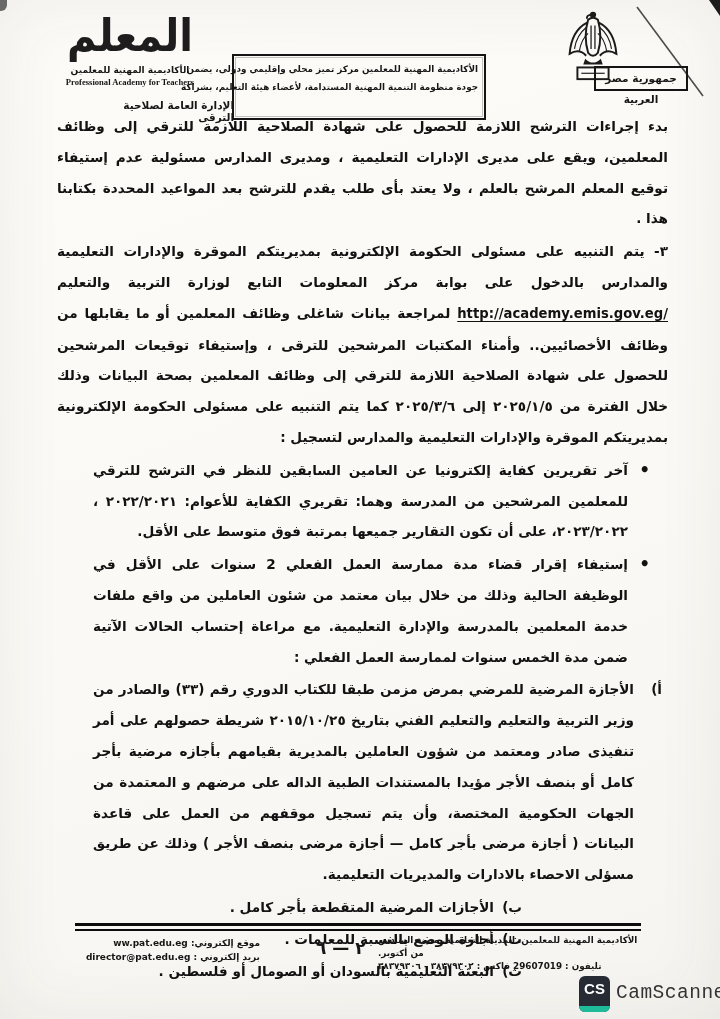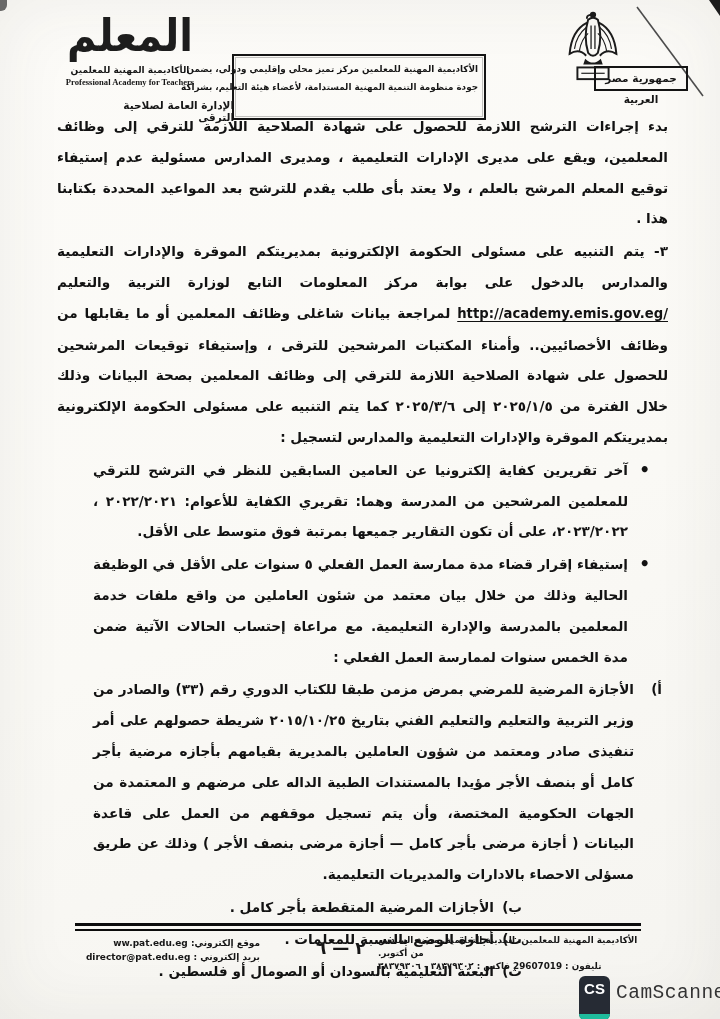--- a/index.html
+++ b/index.html
@@ -62,21 +62,21 @@
   .footer-rule { position:absolute; left:75px; top:923px; width:566px; height:8px;
     border-top:3.5px solid #0c0c0c; border-bottom:2px solid #0c0c0c; }
   .f-right { position:absolute; right:80px; top:934px; width:262px; direction:rtl;
     font-size:8.8px; font-weight:bold; line-height:13px; text-align:left; }
   .f-page { position:absolute; left:316px; top:938px; direction:rtl;
     font-size:17px; font-weight:bold; }
   .f-left { position:absolute; left:76px; top:936px; width:184px; direction:rtl;
     font-size:9px; font-weight:bold; line-height:14px; text-align:right; }
 
   
-  .cs-badge { position:absolute; left:579px; top:976px; width:31px; height:44px;
+  .cs-badge { position:absolute; left:579px; top:976px; width:31px; height:36px;
     background:#262b34; border-radius:6px; overflow:hidden; }
   .cs-badge span { display:block; text-align:center; color:#fff; font-weight:bold;
     font-size:15px; line-height:26px; font-family:"Liberation Sans", sans-serif; }
   .cs-bar { position:absolute; bottom:0; left:0; width:100%; height:6px; background:#1fbc9c; }
   .cs-name { position:absolute; left:616px; top:982px; font-family:Liberation Mono, monospace;
     font-size:19.5px; color:#333; letter-spacing:.5px; }
 </style>
 </head>
 <body>
 
@@ -121,21 +121,21 @@
   <div class="doc-body" lang="ar">
     <p class="para">بدء إجراءات الترشح اللازمة للحصول على شهادة الصلاحية اللازمة للترقي إلى وظائف المعلمين، ويقع على مديرى الإدارات التعليمية ، ومديرى المدارس مسئولية عدم إستيفاء توقيع المعلم المرشح بالعلم ، ولا يعتد بأى طلب يقدم للترشح بعد المواعيد المحددة بكتابنا هذا .</p>
     <p class="para"><span>٣- يتم التنبيه على مسئولى الحكومة الإلكترونية بمديريتكم الموقرة والإدارات التعليمية والمدارس بالدخول على بوابة مركز المعلومات التابع لوزارة التربية والتعليم</span> <span class="url">http://academy.emis.gov.eg/</span> <span>لمراجعة بيانات شاغلى وظائف المعلمين أو ما يقابلها من وظائف الأخصائيين.. وأمناء المكتبات المرشحين للترقى ، وإستيفاء توقيعات المرشحين للحصول على شهادة الصلاحية اللازمة للترقي إلى وظائف المعلمين بصحة البيانات وذلك خلال الفترة من ٢٠٢٥/١/٥ إلى ٢٠٢٥/٣/٦ كما يتم التنبيه على مسئولى الحكومة الإلكترونية بمديريتكم الموقرة والإدارات التعليمية والمدارس لتسجيل :</span></p>
 
     <div class="li bullet">
       <span class="marker">•</span>
       <div class="li-text">آخر تقريرين كفاية إلكترونيا عن العامين السابقين للنظر في الترشح للترقي للمعلمين المرشحين من المدرسة وهما: تقريري الكفاية للأعوام: ٢٠٢٢/٢٠٢١ ، ٢٠٢٣/٢٠٢٢، على أن تكون التقارير جميعها بمرتبة فوق متوسط على الأقل.</div>
     </div>
     <div class="li bullet">
       <span class="marker">•</span>
-      <div class="li-text">إستيفاء إقرار قضاء مدة ممارسة العمل الفعلي ٥ سنوات على الأقل في الوظيفة الحالية وذلك من خلال بيان معتمد من شئون العاملين من واقع ملفات خدمة المعلمين بالمدرسة والإدارة التعليمية. مع مراعاة إحتساب الحالات الآتية ضمن مدة الخمس سنوات لممارسة العمل الفعلي :</div>
+      <div class="li-text">إستيفاء إقرار قضاء مدة ممارسة العمل الفعلي 2 سنوات على الأقل في الوظيفة الحالية وذلك من خلال بيان معتمد من شئون العاملين من واقع ملفات خدمة المعلمين بالمدرسة والإدارة التعليمية. مع مراعاة إحتساب الحالات الآتية ضمن مدة الخمس سنوات لممارسة العمل الفعلي :</div>
     </div>
 
     <div class="li letter-a">
       <span class="marker">أ)</span>
       <div class="li-text">الأجازة المرضية للمرضي بمرض مزمن طبقا للكتاب الدوري رقم (٣٣) والصادر من وزير التربية والتعليم والتعليم الفني بتاريخ ٢٠١٥/١٠/٢٥ شريطة حصولهم على أمر تنفيذى صادر ومعتمد من شؤون العاملين بالمديرية بقيامهم بأجازه مرضية بأجر كامل أو بنصف الأجر مؤيدا بالمستندات الطبية الداله على مرضهم و المعتمدة من الجهات الحكومية المختصة، وأن يتم تسجيل موقفهم من العمل على قاعدة البيانات ( أجازة مرضى بأجر كامل — أجازة مرضى بنصف الأجر ) وذلك عن طريق مسؤلى الاحصاء بالادارات والمديريات التعليمية.</div>
     </div>
     <div class="li letter-short">
       <span class="marker">ب)</span>
       <div class="li-text">الأجازات المرضية المتقطعة بأجر كامل .</div>
     </div>

